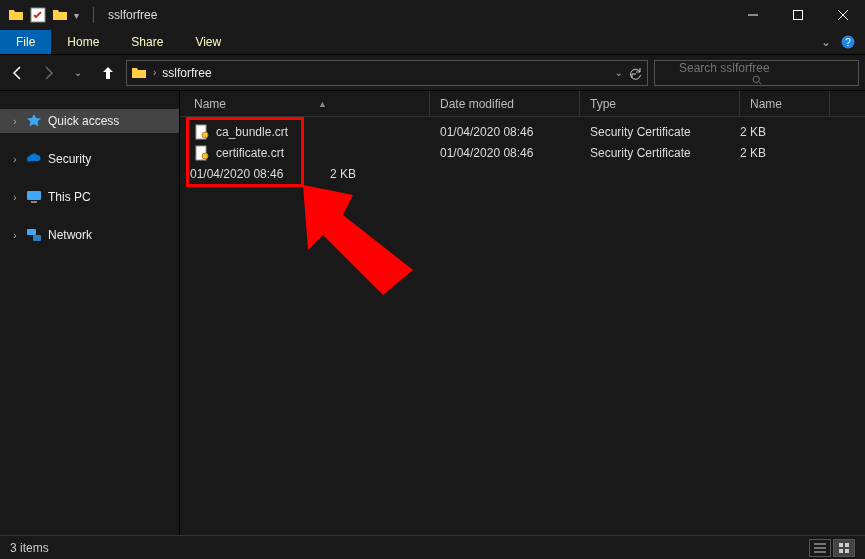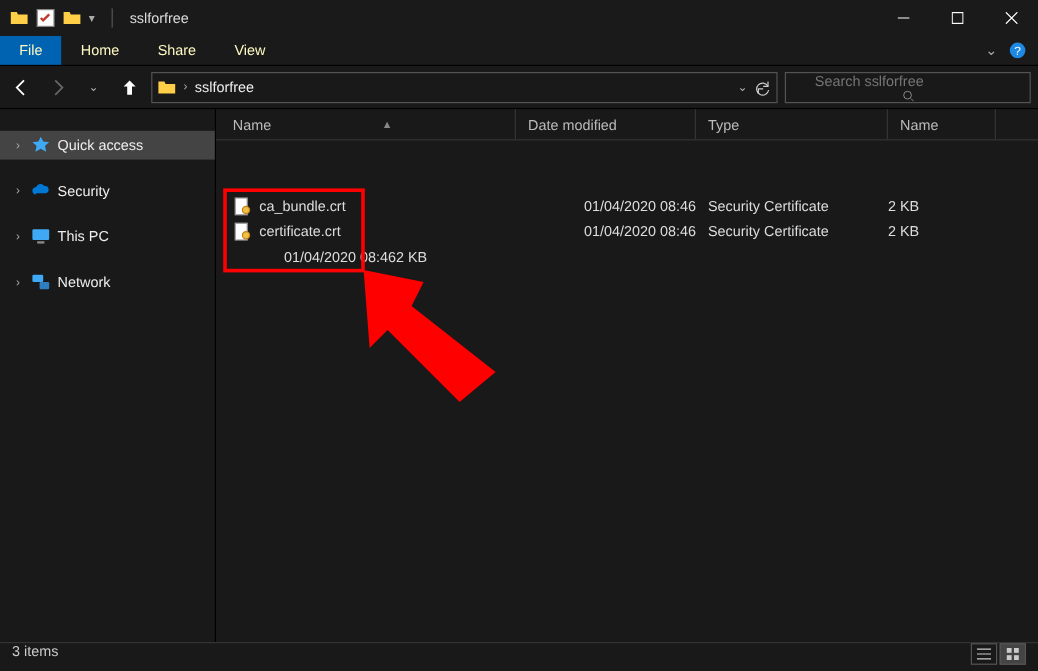--- a/index.html
+++ b/index.html
@@ -39,31 +39,31 @@
 .content { flex: 1; background: #191919; position: relative; }
 .columns { display: flex; height: 26px; align-items: center; border-bottom: 1px solid #333; color: #bbb; }
 .columns > div { padding: 0 10px; border-right: 1px solid #333; height: 100%; display: flex; align-items: center; }
 .col-name { width: 250px; padding-left: 14px !important; }
 .col-date { width: 150px; }
 .col-type { width: 160px; }
 .col-size { width: 90px; justify-content: flex-start; }
 .sort-arrow { flex:1; text-align:center; color:#888; font-size:9px; }
 
 .filelist-wrap { position: relative; }
-.filelist { padding-top: 4px; margin-top: 40px; }
+.filelist { padding-top: 4px; }
 .filerow { display: flex; align-items: center; height: 21px; color: #ddd; }
 .filerow .c-name { width: 250px; display: flex; align-items: center; gap: 6px; padding-left: 14px; }
-.filerow .c-date { width: 150px; padding-left: 10px; text-align: right; }
+.filerow .c-date { width: 150px; padding-left: 10px; }
 .filerow .c-type { width: 160px; padding-left: 10px; }
 .filerow .c-size { width: 90px; text-align: left; padding-right: 20px; }
 
 .highlight-box { position: absolute; border: 3px solid #ff0000; pointer-events: none; }
 .arrow-annotation { position: absolute; pointer-events: none; }
 
-.statusbar { height: 24px; background: #191919; border-top: 1px solid #333; display: flex; align-items: flex-start; padding: 0 10px; color: #ccc; }
+.statusbar { height: 24px; background: #191919; border-top: 1px solid #333; display: flex; align-items: center; padding: 0 10px; color: #ccc; }
 .statusbar .flex { flex: 1; }
 .view-toggle { width: 22px; height: 18px; border: 1px solid #555; display:flex; align-items:center; justify-content:center; margin-left:2px;}
 .view-toggle.active { background:#444; }
 
 svg { display: block; }
 .folder-icon-svg { fill: #ffcf48; }
 .chev { font-size: 10px; color: #aaa; }
 </style>
 </head>
 <body>

